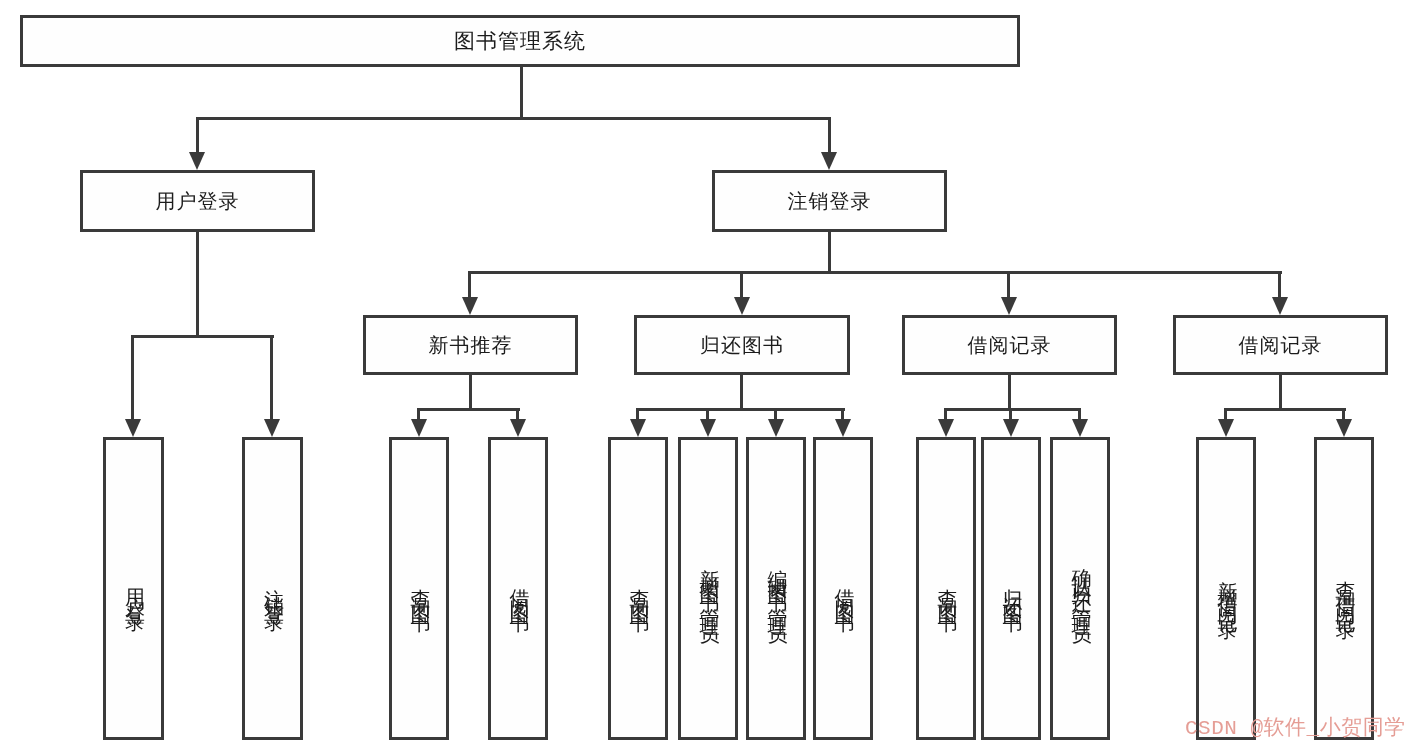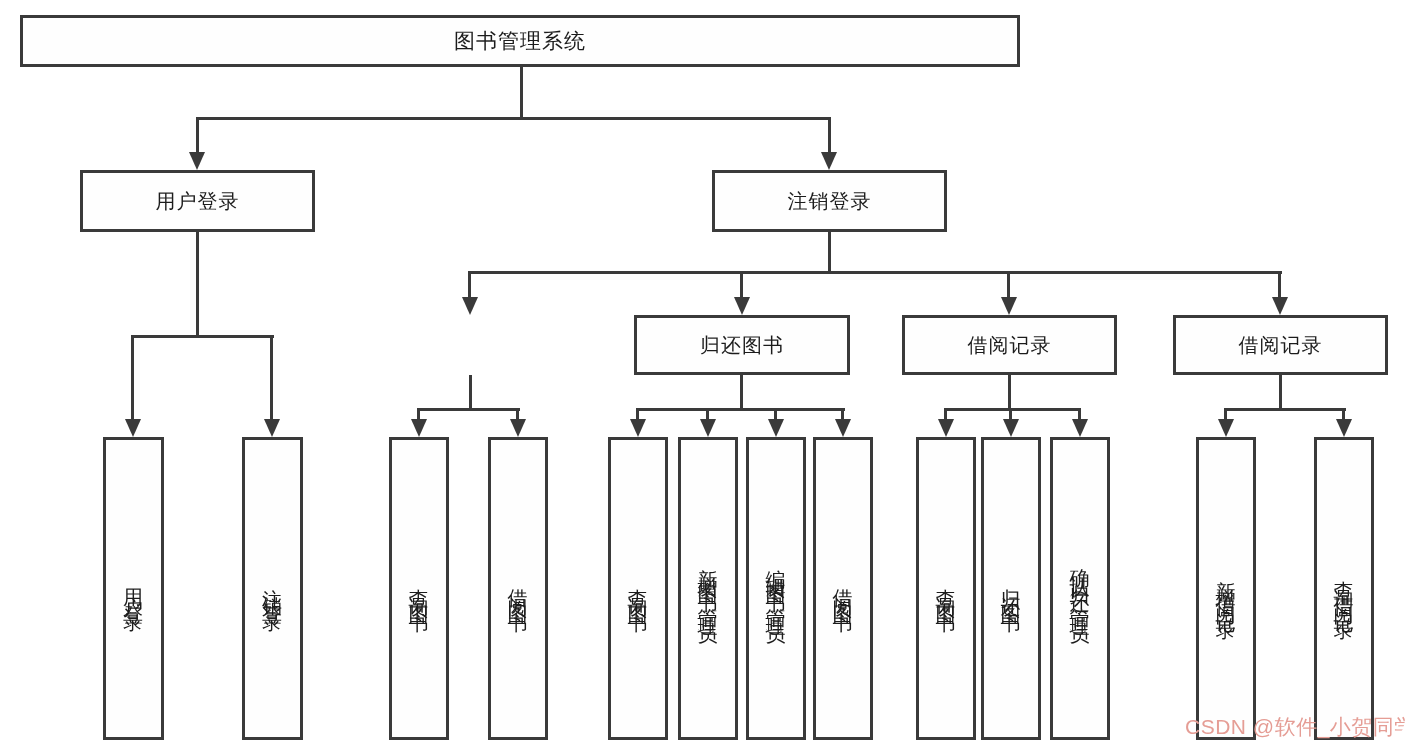--- a/index.html
+++ b/index.html
@@ -1,18 +1,18 @@
 <!DOCTYPE html>
 <html><head>
 <meta charset="utf-8">
 <style>
   html,body{margin:0;padding:0;background:#ffffff;}
   .canvas{
     position:relative;width:1405px;height:747px;background:#ffffff;overflow:hidden;
-    font-family:Liberation Sans, sans-serif;color:#1c1c1c;border-radius:29px;
+    font-family:Liberation Mono, monospace;color:#1c1c1c;border-radius:29px;
   }
   .box{
     position:absolute;box-sizing:border-box;border:3px solid #3a3a3a;background:#fefefe;
     display:flex;align-items:center;justify-content:center;
   }
   .box.h .lbl{font-size:20px;letter-spacing:1px;white-space:nowrap;}
   .box.root .lbl{font-size:21px;}
   .box.v .lbl{
     writing-mode:vertical-rl;text-orientation:mixed;
     font-size:20px;letter-spacing:8px;line-height:1;white-space:nowrap;
@@ -64,20 +64,23 @@
   <div class="hline" style="left:468px;top:271px;width:814px"></div>
   <div class="vline" style="left:468px;top:271px;height:29px"></div>
   <div class="ahead" style="left:462px;top:297px"></div>
   <div class="vline" style="left:740px;top:271px;height:29px"></div>
   <div class="ahead" style="left:734px;top:297px"></div>
   <div class="vline" style="left:1007px;top:271px;height:29px"></div>
   <div class="ahead" style="left:1001px;top:297px"></div>
   <div class="vline" style="left:1278px;top:271px;height:29px"></div>
   <div class="ahead" style="left:1272px;top:297px"></div>
 
+  <div class="box h" style="left:363px;top:315px;width:215px;height:60px">
+    <span class="lbl">新书推荐</span>
+  </div>
   <div class="box h" style="left:634px;top:315px;width:216px;height:60px">
     <span class="lbl">归还图书</span>
   </div>
   <div class="box h" style="left:902px;top:315px;width:215px;height:60px">
     <span class="lbl">借阅记录</span>
   </div>
   <div class="box h" style="left:1173px;top:315px;width:215px;height:60px">
     <span class="lbl">借阅记录</span>
   </div>
 

